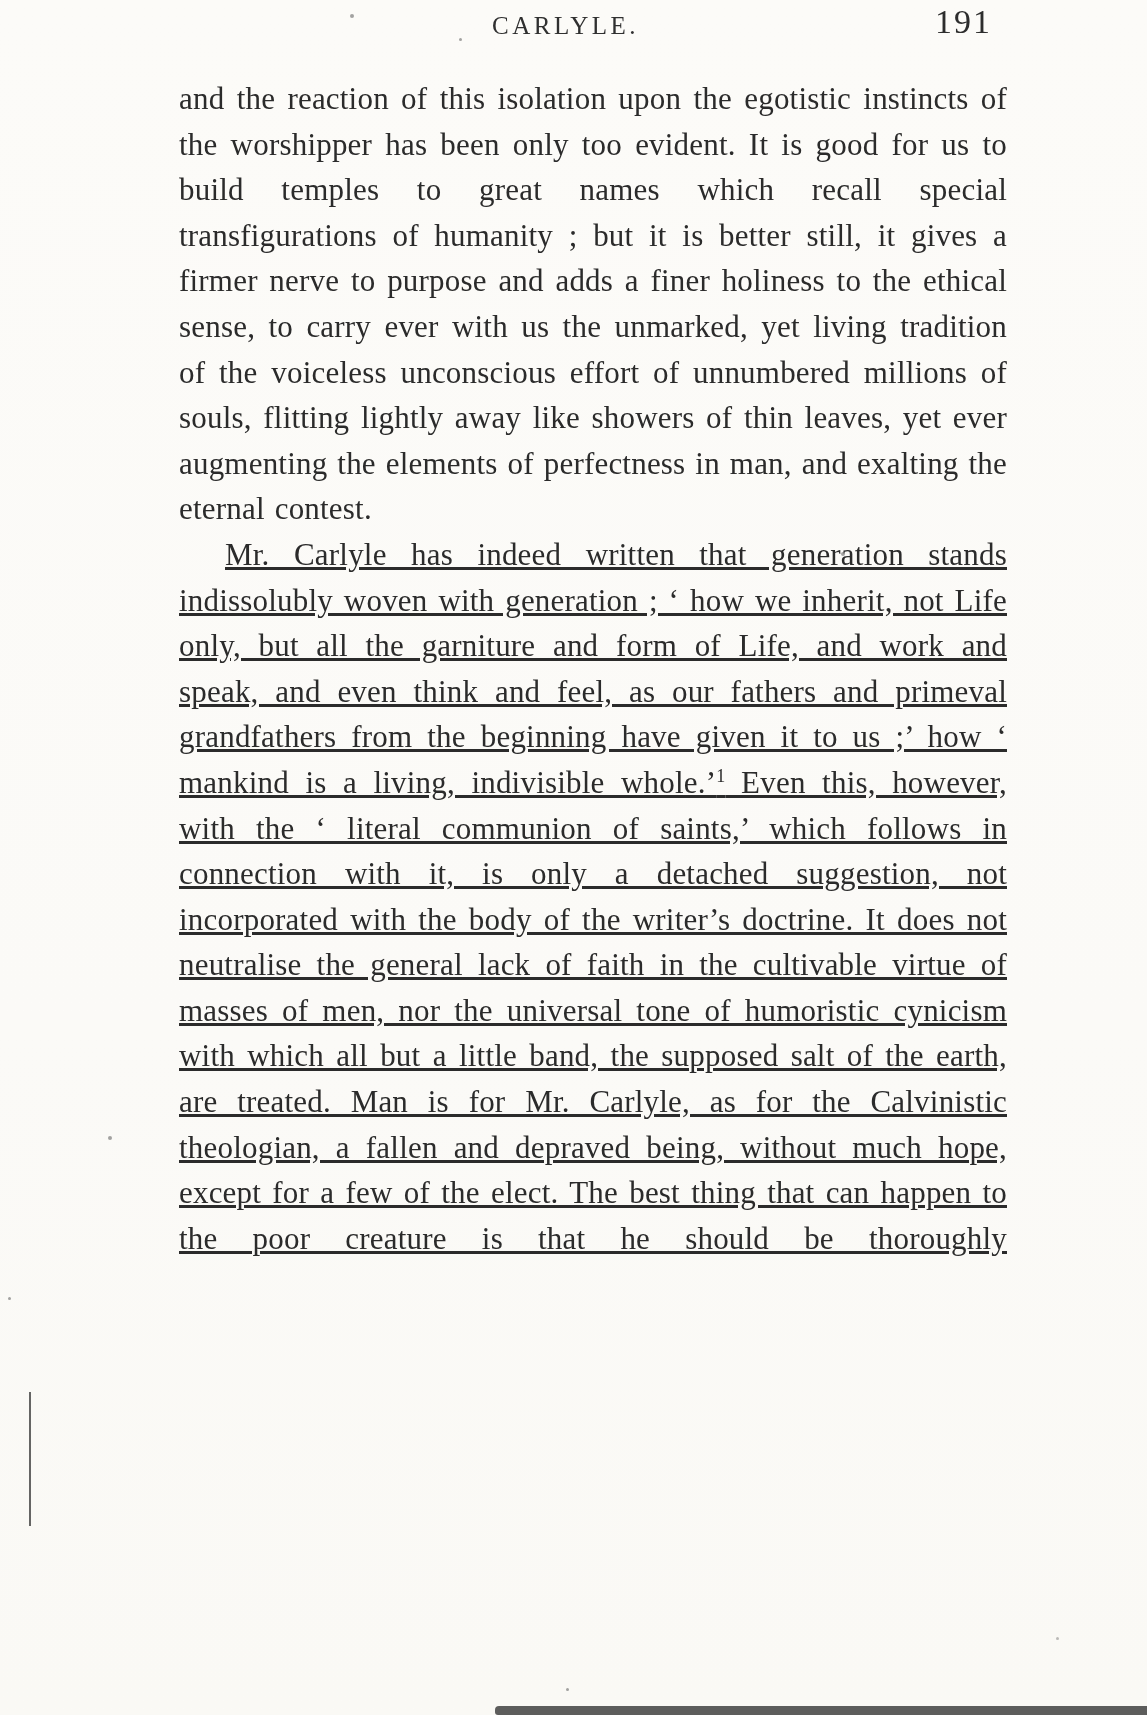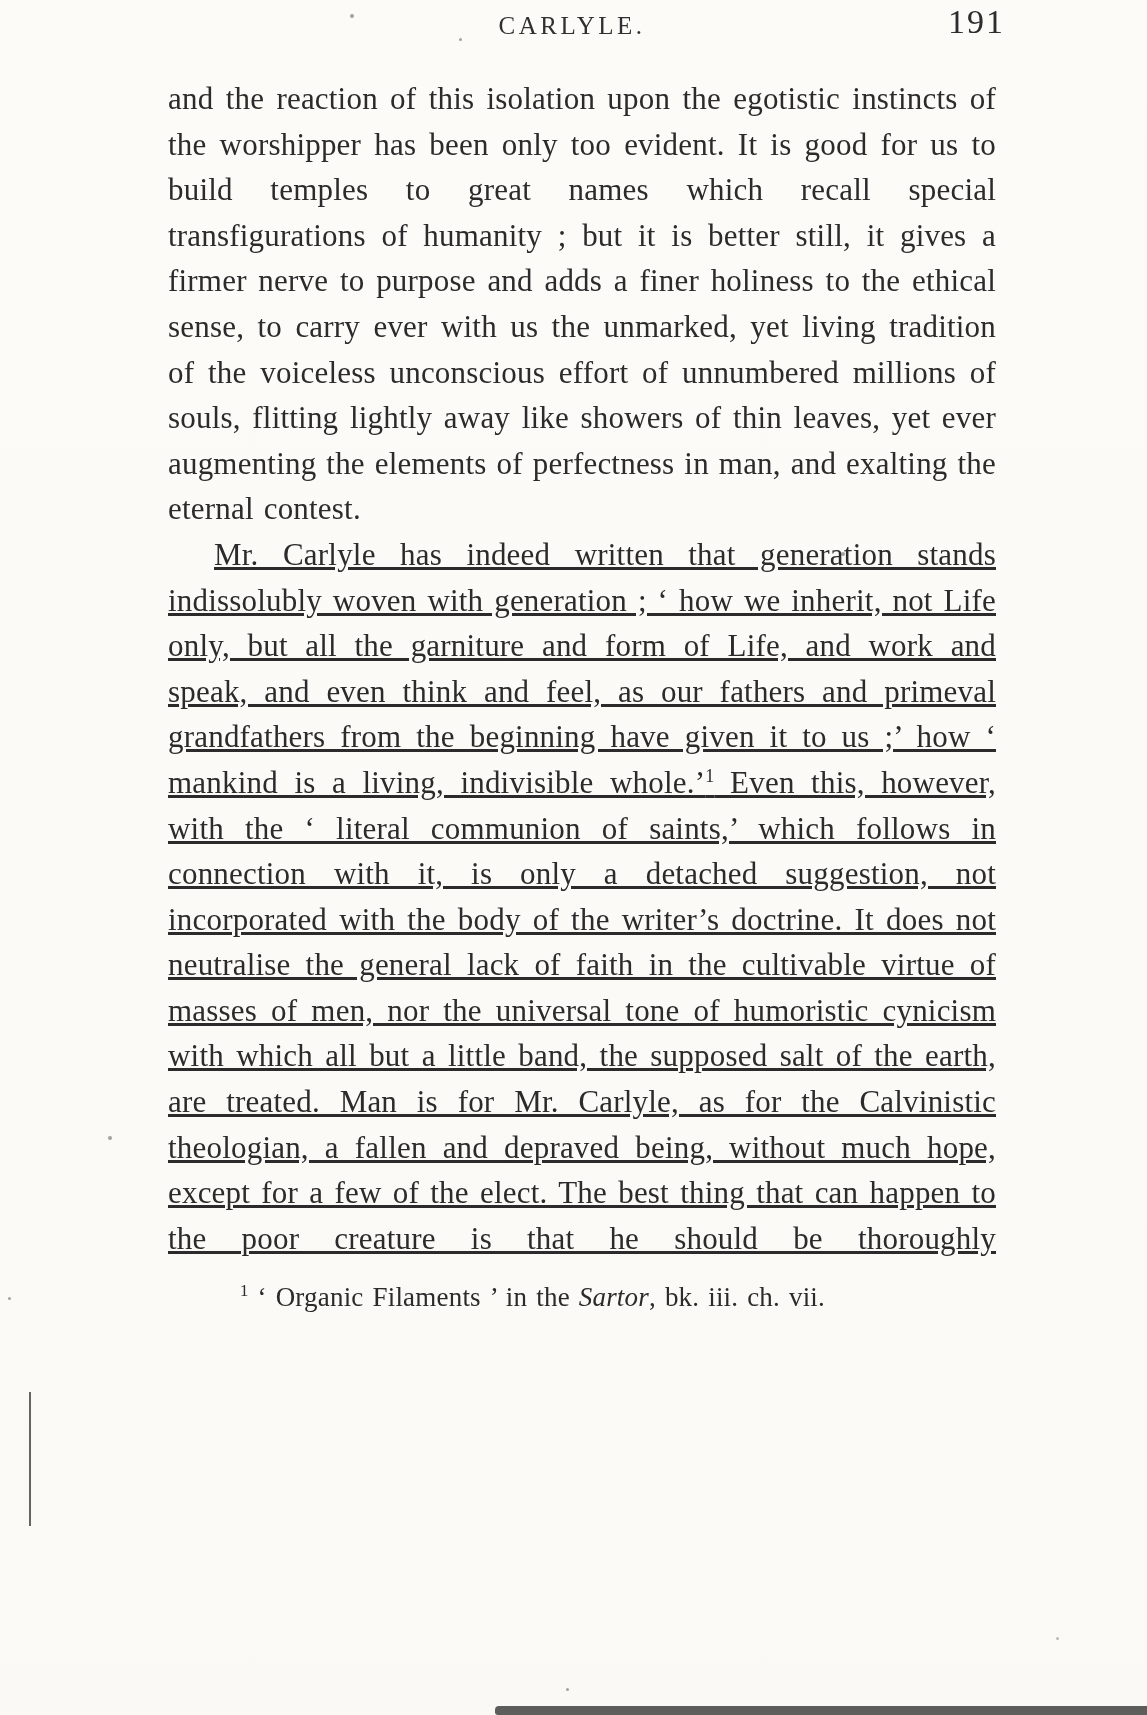--- a/index.html
+++ b/index.html
@@ -9,21 +9,21 @@
     position: relative;
     width: 1147px;
     height: 1715px;
     background: linear-gradient(180deg, #fcfbf8 0%, #fbfaf7 60%, #faf9f5 100%);
     font-family: "Liberation Serif", "DejaVu Serif", serif;
     color: #2b2b2b;
     overflow: hidden;
   }
 
   
-  .page-header { position: absolute; top: 0; left: 0; right: 3px; height: 60px; }
+  .page-header { position: absolute; top: 0; left: 0; right: 16px; height: 60px; }
   .running-title {
     position: absolute;
     top: 12px;
     left: 50%;
     transform: translateX(-50%);
     font-size: 25px;
     letter-spacing: 3.5px;
     color: #303030;
     white-space: nowrap;
   }
@@ -34,21 +34,21 @@
     font-size: 34px;
     letter-spacing: 2px;
     color: #2d2d2d;
     text-align: right;
   }
 
   
   .text-block {
     position: absolute;
     top: 76px;
-    left: 168px;
+    left: 179px;
     width: 828px;
     font-size: 31px;
     line-height: 45.6px;
     text-align: justify;
     letter-spacing: 0.2px;
     word-spacing: 2px;
   }
   .para { margin: 0; }
   .para.indent { text-indent: 46px; text-decoration: underline; }
   .para.justify-last { text-align-last: justify; }
@@ -113,21 +113,20 @@
 
   <div class="page-header">
     <div class="running-title">CARLYLE.</div>
     <div class="page-number">191</div>
   </div>
 
   <div class="text-block">
     <p class="para">and the reaction of this isolation upon the egotistic instincts of the worshipper has been only too evident. It is good for us to build temples to great names which recall special transfigurations of humanity ; but it is better still, it gives a firmer nerve to purpose and adds a finer holiness to the ethical sense, to carry ever with us the unmarked, yet living tradition of the voiceless unconscious effort of unnumbered millions of souls, flitting lightly away like showers of thin leaves, yet ever augmenting the elements of perfectness in man, and exalting the eternal contest.</p>
     <p class="para indent justify-last"><span>Mr. Carlyle has indeed written that generation stands indissolubly woven with generation ; ‘ how we inherit, not Life only, but all the garniture and form of Life, and work and speak, and even think and feel, as our fathers and primeval grandfathers from the beginning have given it to us ;’ how ‘ mankind is a living, indivisible whole.’</span><sup class="fn-ref">1</sup><span> Even this, however, with the ‘ literal communion of saints,’ which follows in connection with it, is only a detached suggestion, not incorporated with the body of the writer’s doctrine. It does not neutralise the general lack of faith in the cultivable virtue of masses of men, nor the universal tone of humoristic cynicism with which all but a little band, the supposed salt of the earth, are treated. Man is for Mr. Carlyle, as for the Calvinistic theologian, a fallen and depraved being, without much hope, except for a few of the elect. The best thing that can happen to the poor creature is that he should be thoroughly</span></p>
 
-    <div class="footnote"><sup class="fn-marker">1</sup><span> ‘ Organic Filaments ’ in the </span><span class="italic">Sartor</span><span>, bk. iii. ch. vii.</span></div>
   </div>
 
   <div class="scratch-line"></div>
   <div class="bottom-smudge"></div>
   <div class="speck s1"></div>
   <div class="speck s2"></div>
   <div class="speck s3"></div>
   <div class="speck s4"></div>
   <div class="speck s5"></div>
   <div class="speck s6"></div>

